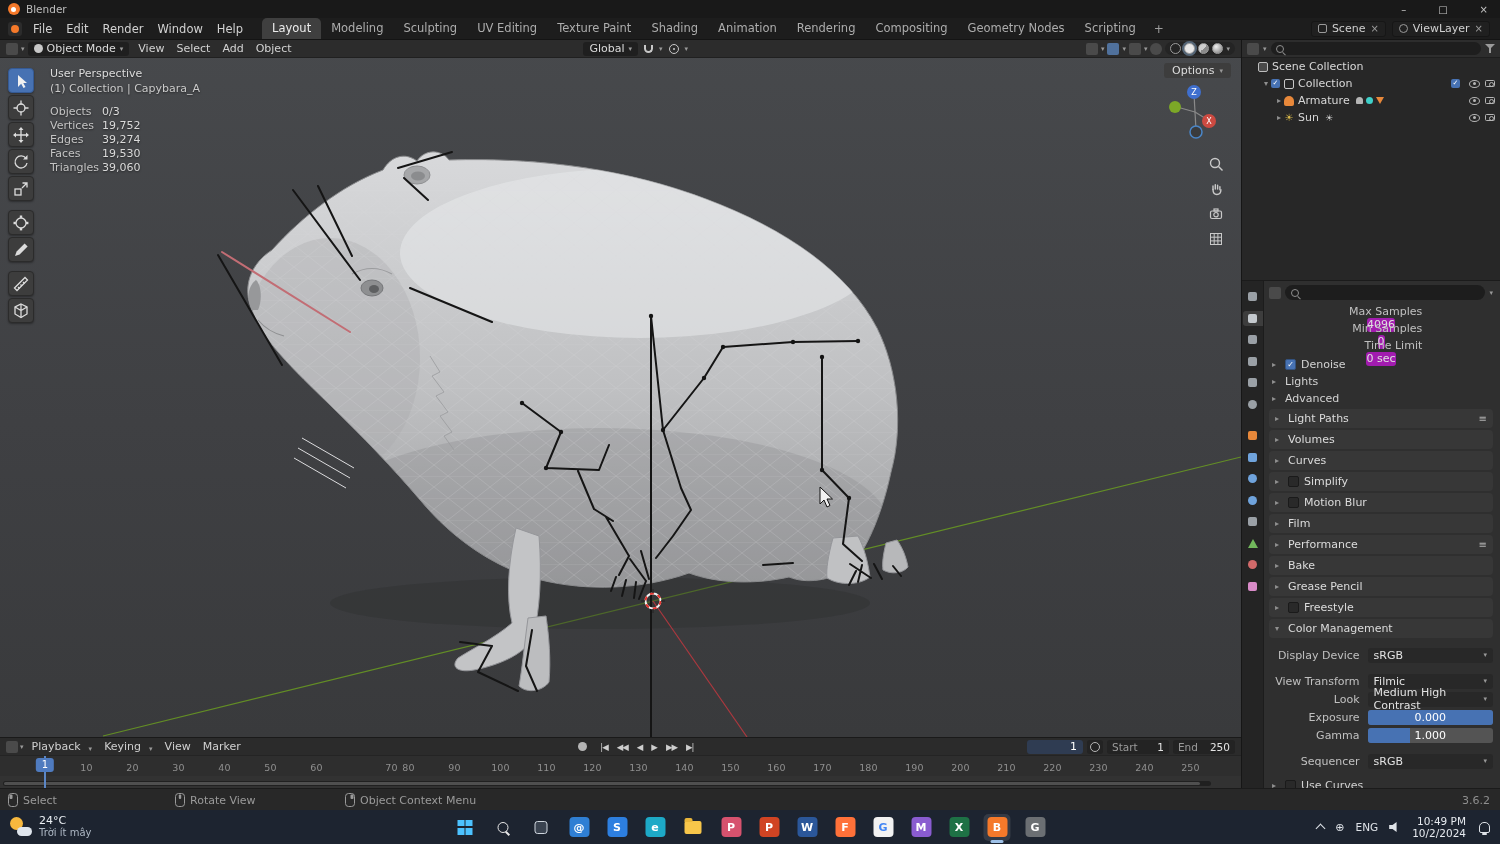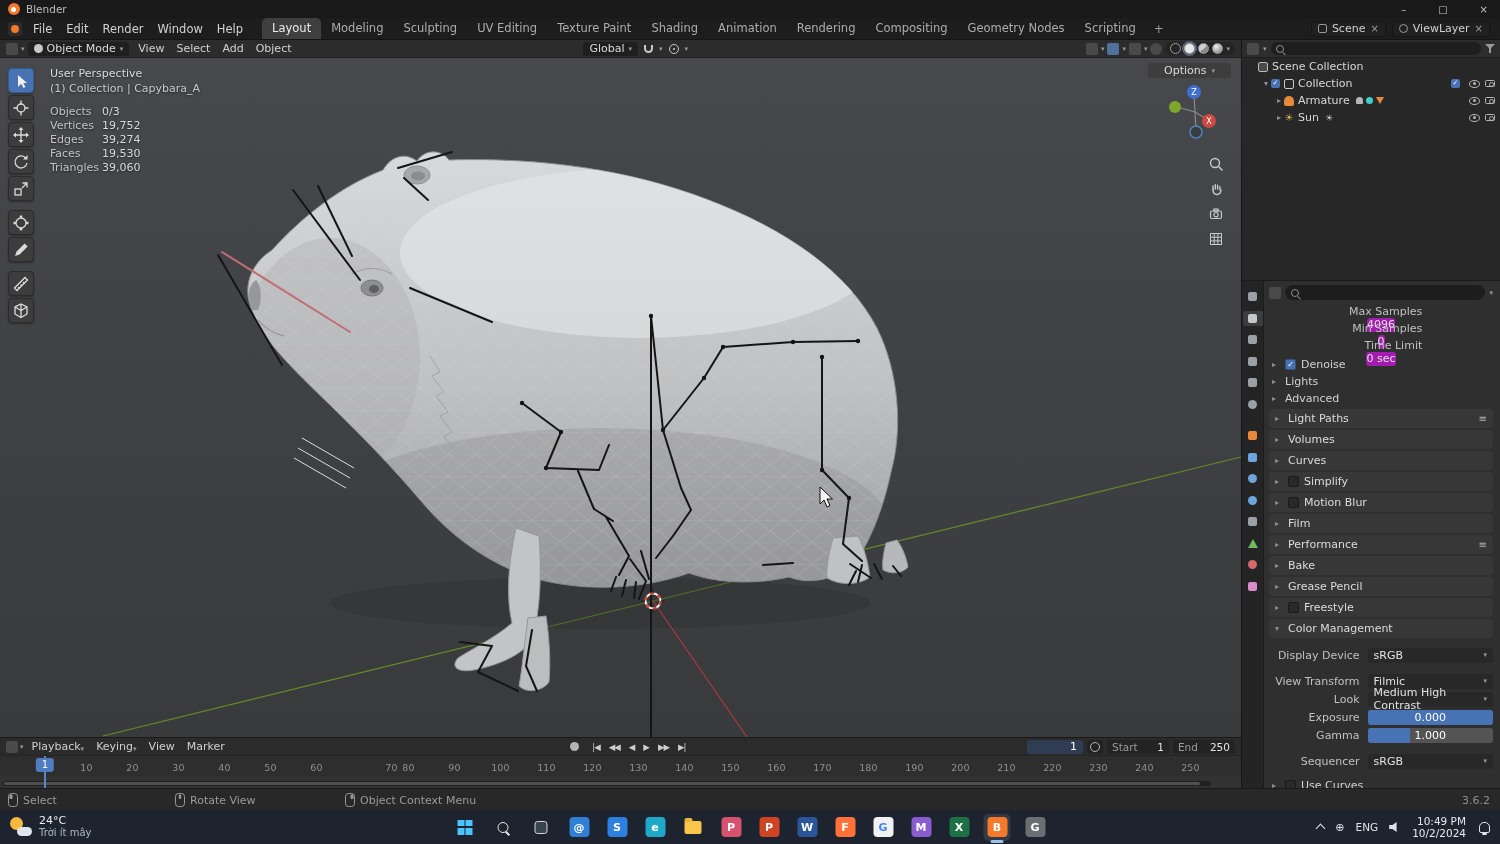--- a/index.html
+++ b/index.html
@@ -40,21 +40,21 @@
   .prop-ico { width:10px; height:10px; border:1px solid #c8c8c8; border-radius:50%; position:relative; margin:0 3px; }
   .prop-ico::after { content:""; position:absolute; left:3px; top:3px; width:2px; height:2px; border-radius:50%; background:#c8c8c8; }
   .shading-group { display:flex; align-items:center; gap:3px; background:#242424; border-radius:8px; padding:1px 5px; }
   .shade-circle { width:11px; height:11px; border-radius:50%; border:1px solid #9c9c9c; }
   .shade-circle.wire { background:transparent; }
   .shade-circle.solid { background:#d6d6d6; }
   .shade-circle.active { box-shadow:0 0 0 2px #567; background:#e8e8e8; }
   .shade-circle.material { background:linear-gradient(135deg,#cfcfcf 50%, #8a8a8a 50%); }
   .shade-circle.rendered { background:radial-gradient(circle at 35% 30%, #f0f0f0, #777); }
 
-  .options-btn { position:absolute; top:23px; right:10px; background:#3d3d3d; border-radius:3px; padding:1px 16px; color:#dcdcdc; display:flex; gap:5px; align-items:center; z-index:4; }
+  .options-btn { position:absolute; top:23px; right:10px; background:#3d3d3d; border-radius:3px; padding:1px 8px; color:#dcdcdc; display:flex; gap:5px; align-items:center; z-index:4; }
 
   .toolbar { position:absolute; left:8px; top:28px; display:flex; flex-direction:column; gap:2px; z-index:4; }
   .tool-btn { width:26px; height:25px; background:#3d3d3d; border:1px solid #2b2b2b; border-radius:4px; display:flex; align-items:center; justify-content:center; box-shadow:0 1px 2px rgba(0,0,0,.35); }
   .tool-btn.active { background:#4772b3; border-color:#355a94; }
   .tool-btn.gap { margin-top:7px; }
   .tool-btn svg { stroke:#dcdcdc; }
 
   .overlay-stats { position:absolute; left:50px; top:27px; z-index:3; text-shadow:0 1px 2px rgba(0,0,0,.5); }
   .ov-line1 { color:#dcdcdc; font-size:11px; margin-bottom:2px; }
   .ov-line2 { color:#cacaca; font-size:11px; margin-bottom:10px; }
@@ -122,21 +122,21 @@
   .cm-dd { flex:1; background:#282828; border-radius:3px; height:15px; display:flex; align-items:center; padding:0 6px; color:#e2e2e2; }
   .cm-dd .caret { margin-left:auto; }
   .cm-slider { flex:1; position:relative; background:#545454; border-radius:3px; height:15px; overflow:hidden; }
   .cm-fill { position:absolute; left:0; top:0; bottom:0; background:#4772b3; }
   .cm-val { position:absolute; inset:0; text-align:center; line-height:15px; color:#fff; }
   .cm-gap { height:6px; }
 
   
   .timeline { position:absolute; left:0; top:737px; width:1241px; height:51px; background:#323232; border-top:1px solid #1a1a1a; }
   .tl-header { height:18px; background:#2b2b2b; display:flex; align-items:center; gap:2px; padding:0 6px; border-bottom:1px solid #242424; }
-  .tl-menu { padding:0 6px; color:#d0d0d0; display:flex; gap:0; align-items:flex-end; }
+  .tl-menu { padding:0 6px; color:#d0d0d0; display:flex; gap:8px; align-items:flex-end; }
   .transport { display:flex; align-items:center; gap:5px; margin-left:auto; }
   .rec-dot { width:9px; height:9px; border-radius:50%; background:#b5b5b5; margin-right:6px; }
   .tr-btn { color:#cdcdcd; font-size:8.5px; letter-spacing:-1px; padding:0 2px; }
   .tl-fields { display:flex; align-items:center; gap:4px; margin-left:auto; }
   .frame-field { width:56px; height:14px; background:#2f3c52; border-radius:3px; color:#fff; text-align:right; padding:0 6px; line-height:14px; }
   .clock-btn { width:16px; height:14px; background:#232323; border-radius:3px; position:relative; }
   .clock-btn::after { content:""; position:absolute; left:3.5px; top:2.5px; width:8px; height:8px; border:1px solid #b5b5b5; border-radius:50%; }
   .se-field { width:62px; height:14px; background:#232323; border-radius:3px; display:flex; align-items:center; padding:0 5px; line-height:14px; }
   .se-field .lbl { color:#9a9a9a; margin-right:auto; font-size:10.5px; }
   .se-field .val { color:#e3e3e3; font-size:10.5px; }

